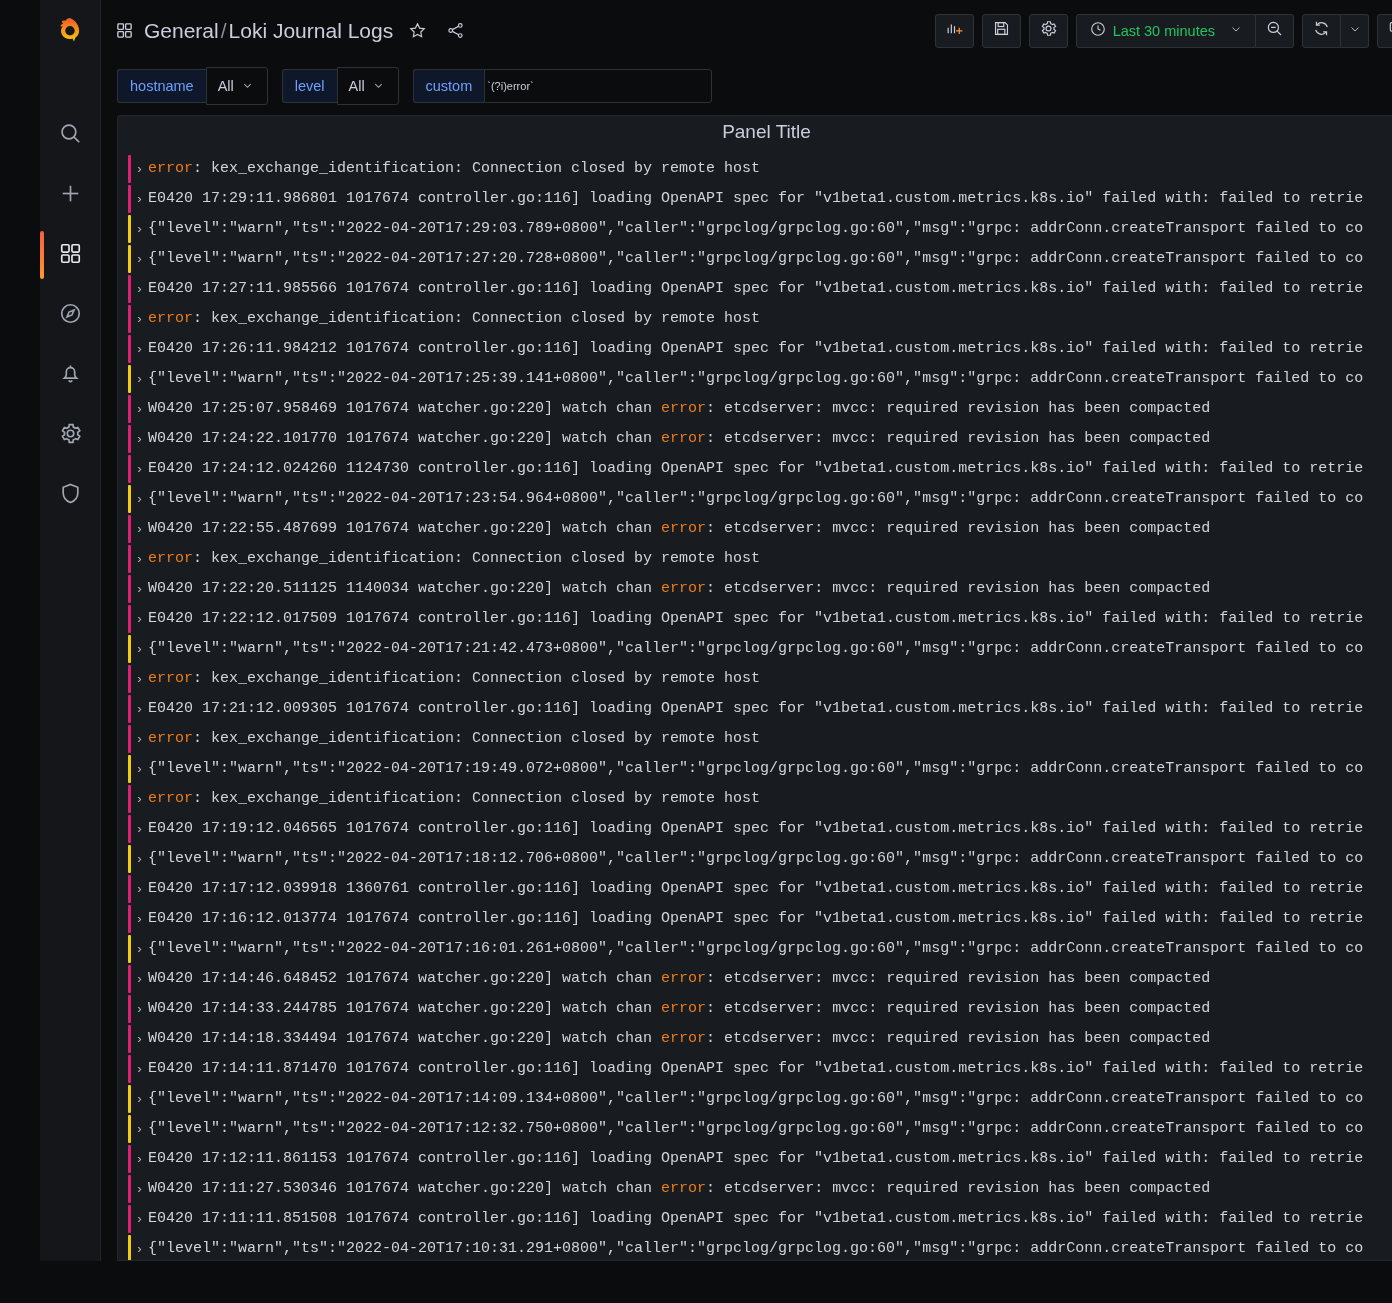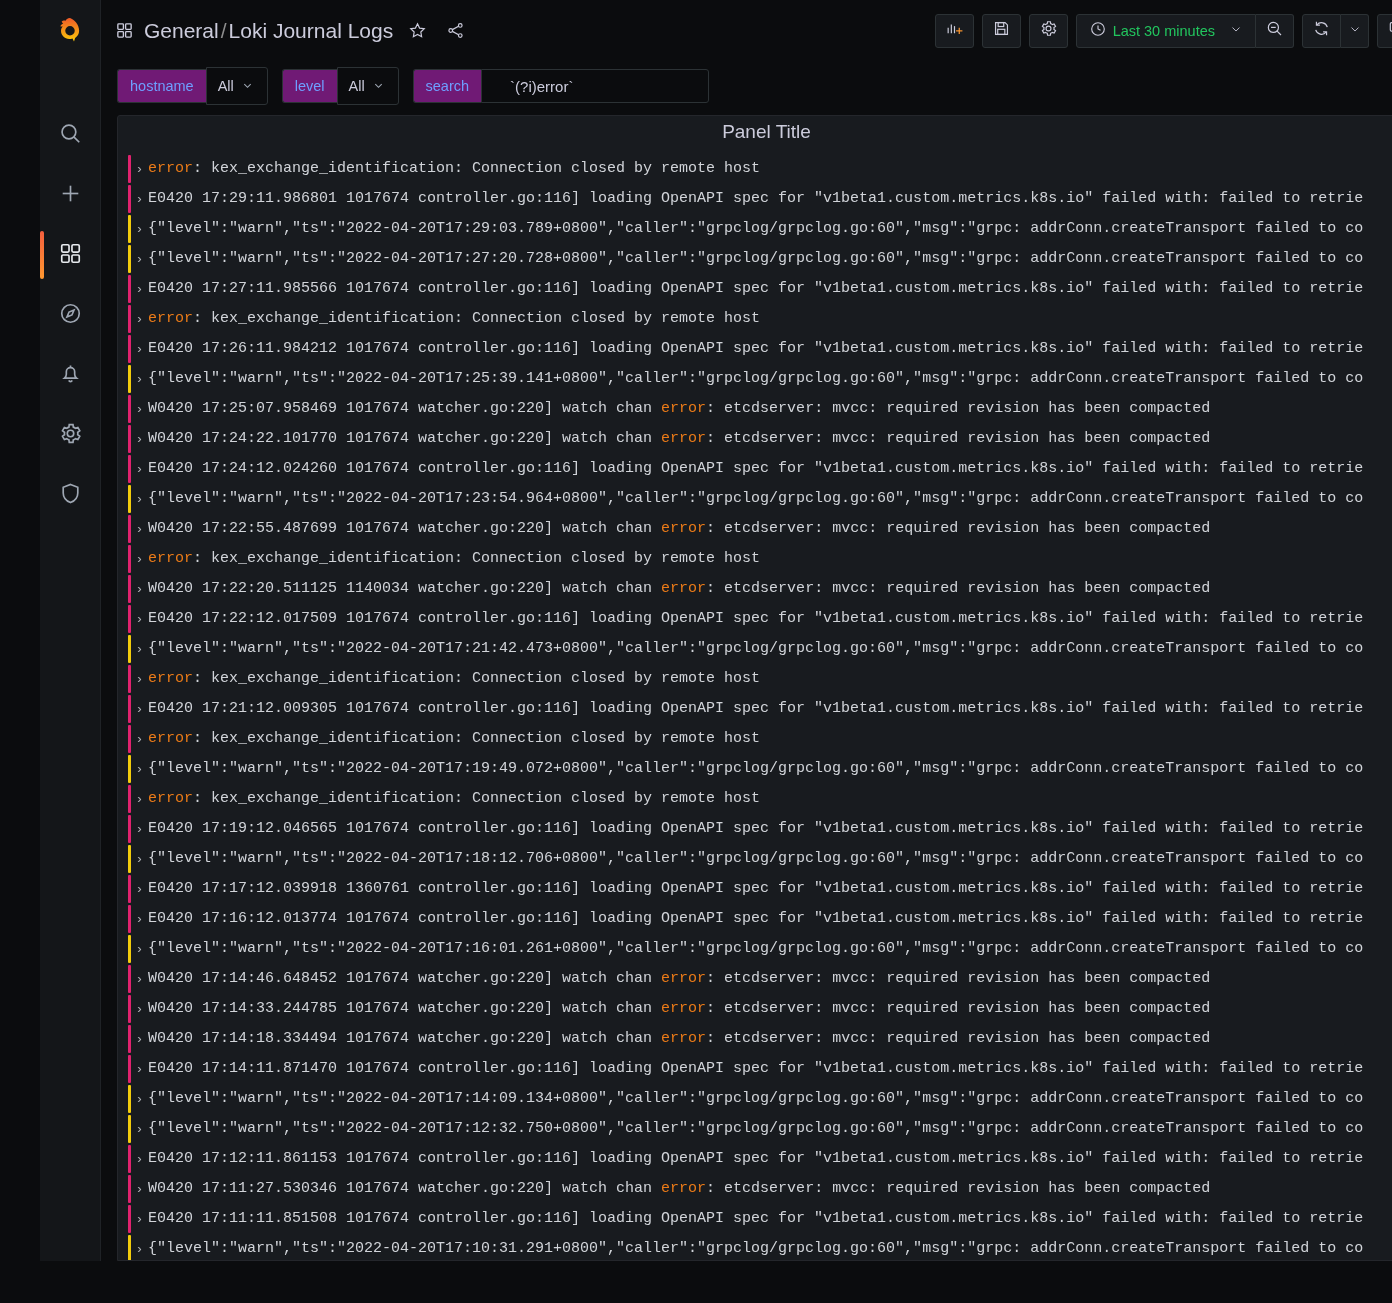--- a/index.html
+++ b/index.html
@@ -75,36 +75,36 @@
   .refreshgroup .tbtn:last-child { border-radius: 0 3px 3px 0; min-width: 28px; padding: 0 6px; }
 
   
   .submenu {
     padding: 6px 16px 10px 16px;
     display: flex; align-items: center; gap: 0px; flex-wrap: nowrap;
   }
   .var-group { display: flex; align-items: center; margin-right: 14px; }
   .var-label {
     height: 34px; padding: 12px 12px;
-    background: #701a75; border: 1px solid #2c3235; border-right: none;
+    background: #0f172a; border: 1px solid #2c3235; border-right: none;
     border-radius: 3px 0 0 3px;
     display: flex; align-items: center;
     color: #6e9fff; font-size: 14.5px; white-space: nowrap; cursor: default;
   }
   .var-value {
     height: 34px; padding: 18px 11px; min-width: 62px;
     background: #0b0c0e; border: 1px solid #2c3235; border-radius: 0 3px 3px 0;
     display: flex; align-items: center; gap: 8px;
     color: #ccccdc; font-size: 14.5px; cursor: pointer;
   }
   .var-value .caret { font-size: 11px; color: #9fa7b3; }
   .var-input {
-    height: 34px; width: 228px; padding: 0 28px;
+    height: 34px; width: 228px; padding: 0 2px;
     background: #0b0c0e; border: 1px solid #2c3235; border-radius: 0 3px 3px 0;
-    color: #ccccdc; font-size: 15px;
+    color: #ccccdc; font-size: 11px;
     font-family: "Liberation Sans", sans-serif;
     outline: none;
   }
   .var-group.search-group { margin-right: 0; }
 
   
   .panel-wrap { flex: 1; padding: 0 16px 0 16px; min-height: 0; display: flex; }
   .panel {
     flex: 1; background: #181b1f;
     border: 1px solid #24262b; border-radius: 3px 3px 0 0;
@@ -359,21 +359,21 @@
           <span>All</span>
           <span class="caret">
             <svg width="11" height="11" viewBox="0 0 24 24" fill="none" stroke="#9fa7b3" stroke-width="2.4">
                 <polyline points="5,9 12,16 19,9"></polyline>
               </svg>
           </span>
         </div>
       </div>
 
       <div class="var-group search-group">
-        <div class="var-label">search</div>
+        <div class="var-label">custom</div>
         <input class="var-input" type="text" value="`(?i)error`" style="">
       </div>
     </div>
 
     <div class="panel-wrap">
       <section class="panel">
         <div class="panel-header">
           <span class="panel-title">Panel Title</span>
         </div>
         <div class="panel-body">
@@ -424,21 +424,21 @@
                 <div class="logtext"><span>W0420 17:25:07.958469 1017674 watcher.go:220] watch chan </span><span class="hl">error</span><span>: etcdserver: mvcc: required revision has been compacted</span></div>
               </div>
               <div class="logrow">
                 <div class="lvlbar lvl-error"></div>
                 <div class="chev">›</div>
                 <div class="logtext"><span>W0420 17:24:22.101770 1017674 watcher.go:220] watch chan </span><span class="hl">error</span><span>: etcdserver: mvcc: required revision has been compacted</span></div>
               </div>
               <div class="logrow">
                 <div class="lvlbar lvl-error"></div>
                 <div class="chev">›</div>
-                <div class="logtext"><span>E0420 17:24:12.024260 1017674 controller.go:116] loading OpenAPI spec for "v1beta1.custom.metrics.k8s.io" failed with: failed to retrie</span></div>
+                <div class="logtext"><span>E0420 17:24:12.024260 1124730 controller.go:116] loading OpenAPI spec for "v1beta1.custom.metrics.k8s.io" failed with: failed to retrie</span></div>
               </div>
               <div class="logrow">
                 <div class="lvlbar lvl-warn"></div>
                 <div class="chev">›</div>
                 <div class="logtext"><span>{"level":"warn","ts":"2022-04-20T17:23:54.964+0800","caller":"grpclog/grpclog.go:60","msg":"grpc: addrConn.createTransport failed to co</span></div>
               </div>
               <div class="logrow">
                 <div class="lvlbar lvl-error"></div>
                 <div class="chev">›</div>
                 <div class="logtext"><span>W0420 17:22:55.487699 1017674 watcher.go:220] watch chan </span><span class="hl">error</span><span>: etcdserver: mvcc: required revision has been compacted</span></div>

